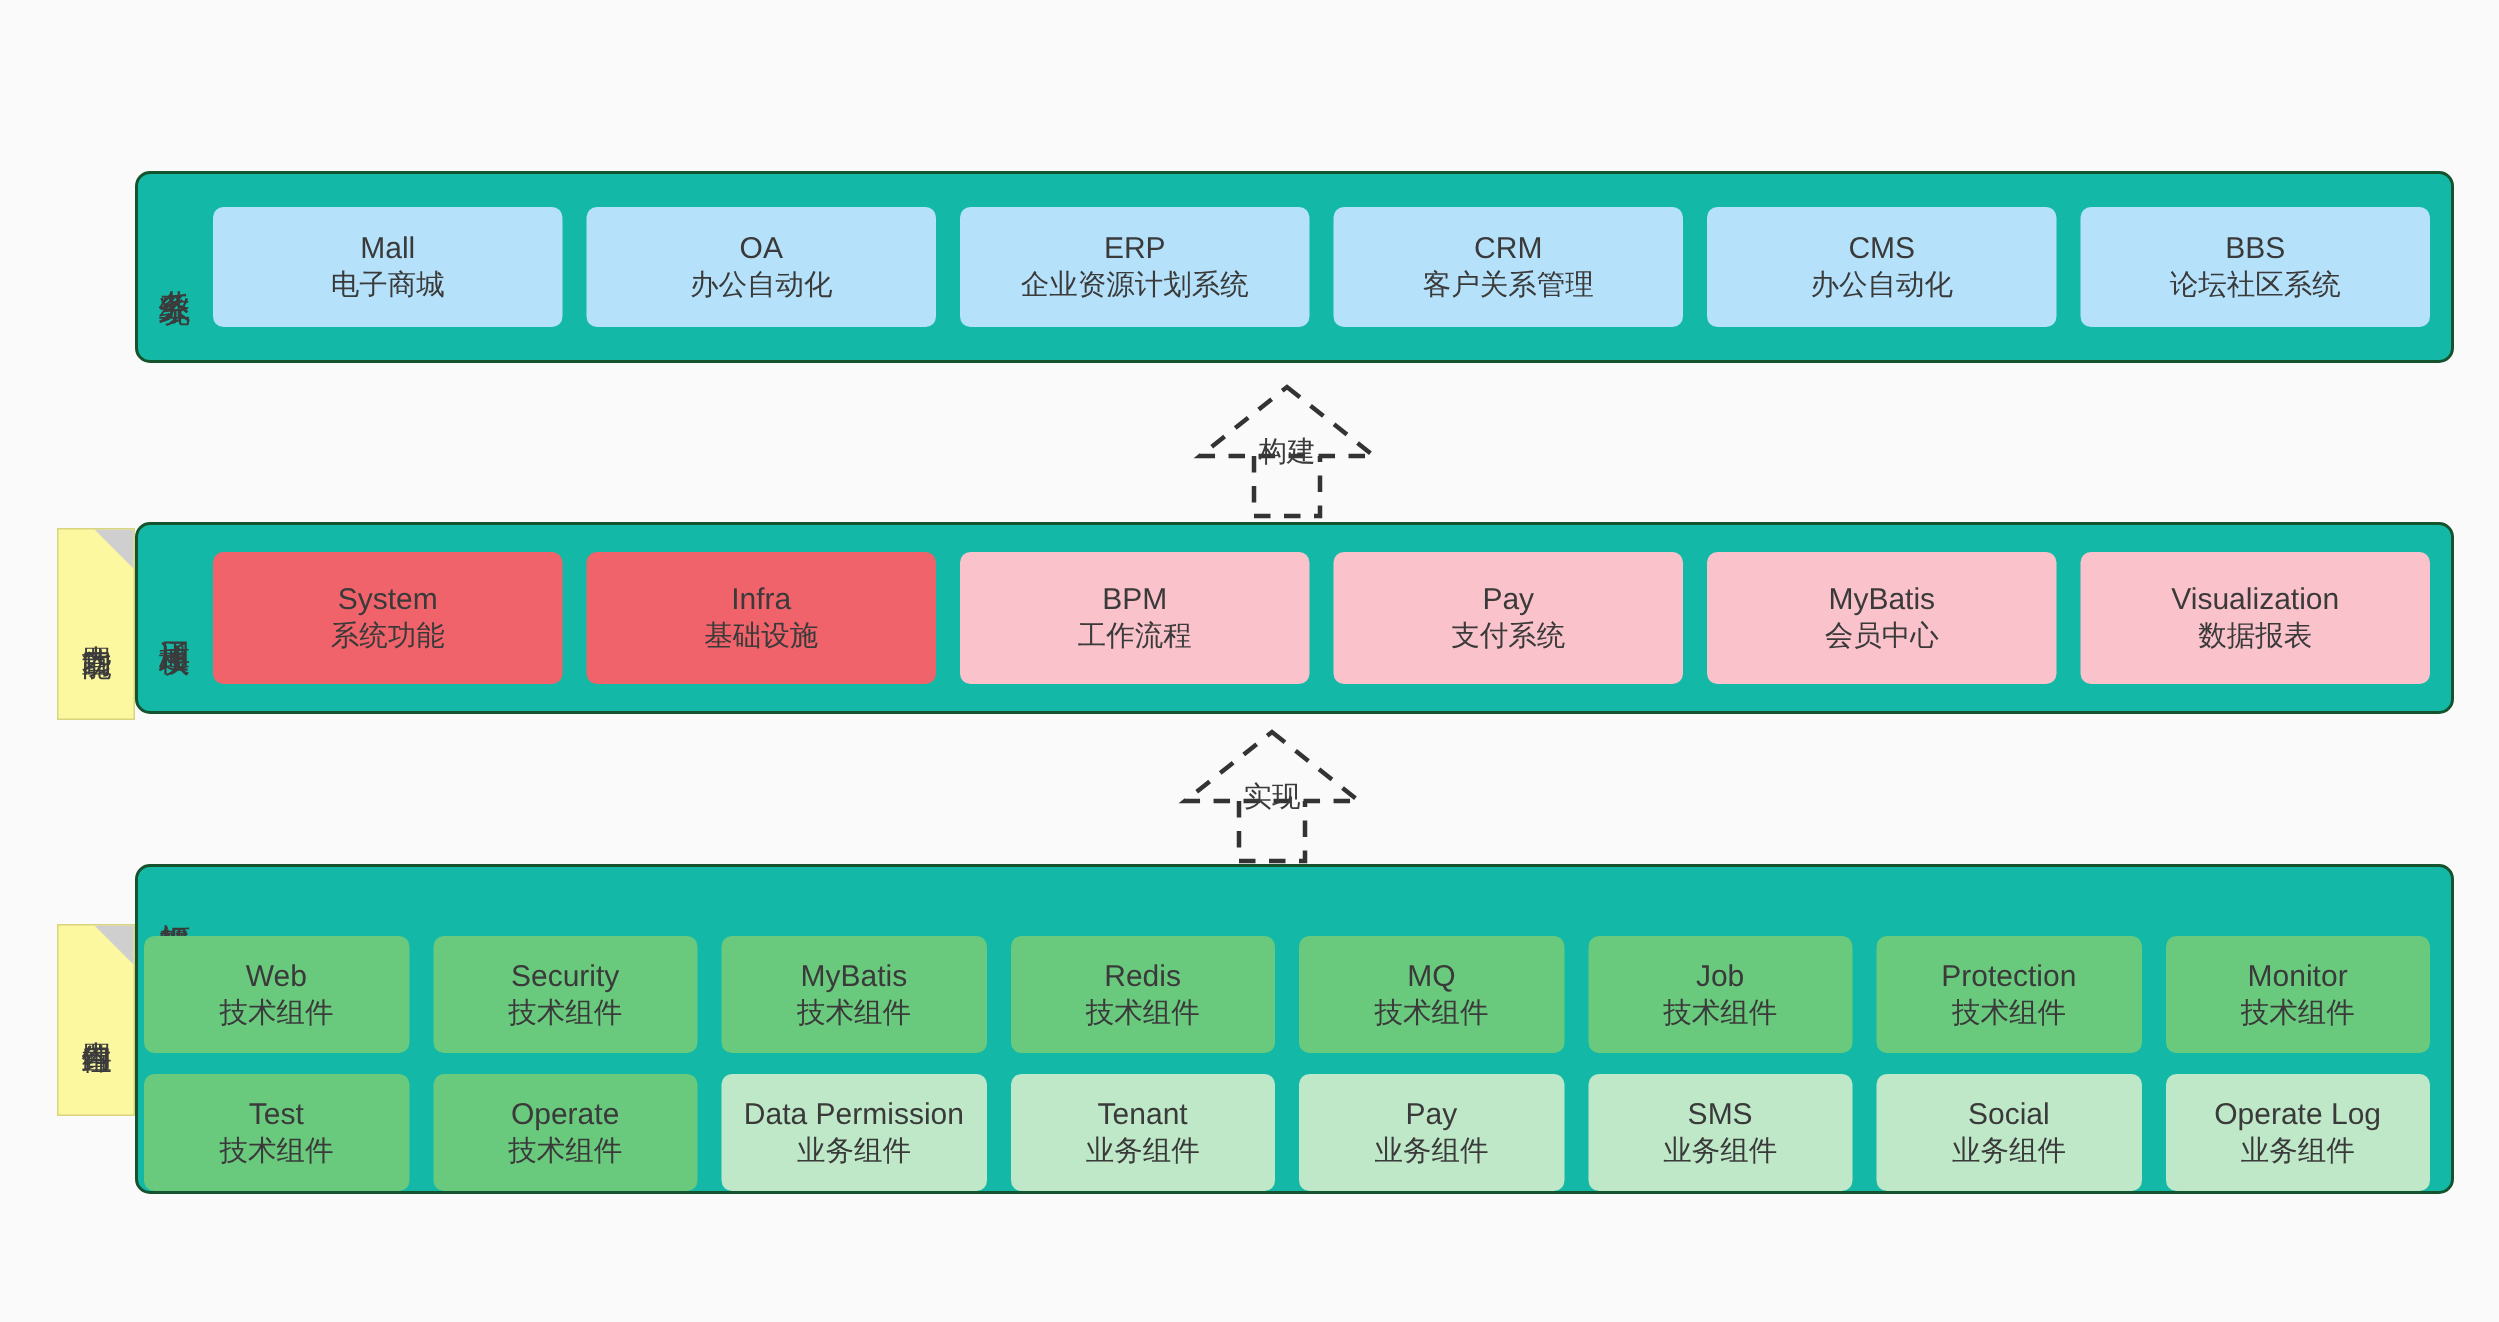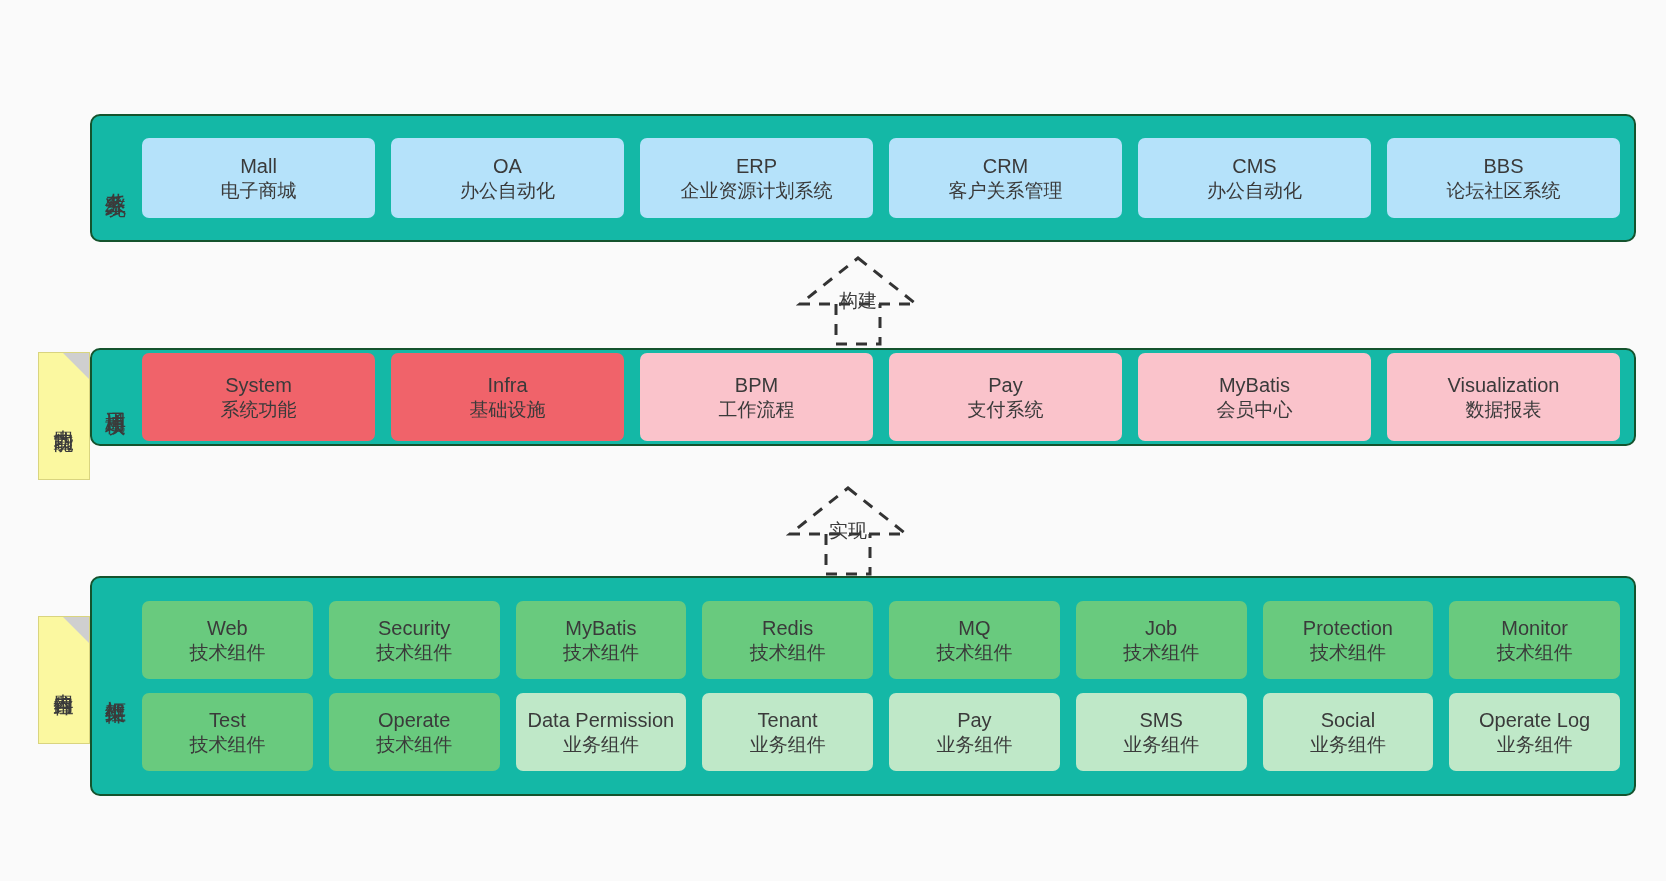--- a/index.html
+++ b/index.html
@@ -169,21 +169,21 @@
             <div class="c-en">CMS</div>
             <div class="c-cn">办公自动化</div>
           </div>
           <div class="cell c-blue">
             <div class="c-en">BBS</div>
             <div class="c-cn">论坛社区系统</div>
           </div>
         </div>
       </div>
     </div>
-    <div class="layer" style="left: 90px; top: 348px; width: 1546px; height: 98px;">
+    <div class="layer" style="left: 90px; top: 348px; width: 1546px; height: 128px;">
       <div class="layer-title">通用模块</div>
       <div class="layer-body">
         <div class="row h-mod">
           <div class="cell c-red">
             <div class="c-en">System</div>
             <div class="c-cn">系统功能</div>
           </div>
           <div class="cell c-red">
             <div class="c-en">Infra</div>
             <div class="c-cn">基础设施</div>
@@ -201,21 +201,21 @@
             <div class="c-cn">会员中心</div>
           </div>
           <div class="cell c-pink">
             <div class="c-en">Visualization</div>
             <div class="c-cn">数据报表</div>
           </div>
         </div>
       </div>
     </div>
     <div class="note" style="left: 38px; top: 352px; width: 52px; height: 128px;">内置功能</div>
-    <div class="layer" style="left: 90px; top: 576px; width: 1546px; height: 220px;">
+    <div class="layer" style="left: 90px; top: 576px; width: 1546px; height: 220px; flex-direction: column;">
       <div class="layer-title">框架组件</div>
       <div class="layer-body">
         <div class="row h-comp">
           <div class="cell c-green">
             <div class="c-en">Web</div>
             <div class="c-cn">技术组件</div>
           </div>
           <div class="cell c-green">
             <div class="c-en">Security</div>
             <div class="c-cn">技术组件</div>

